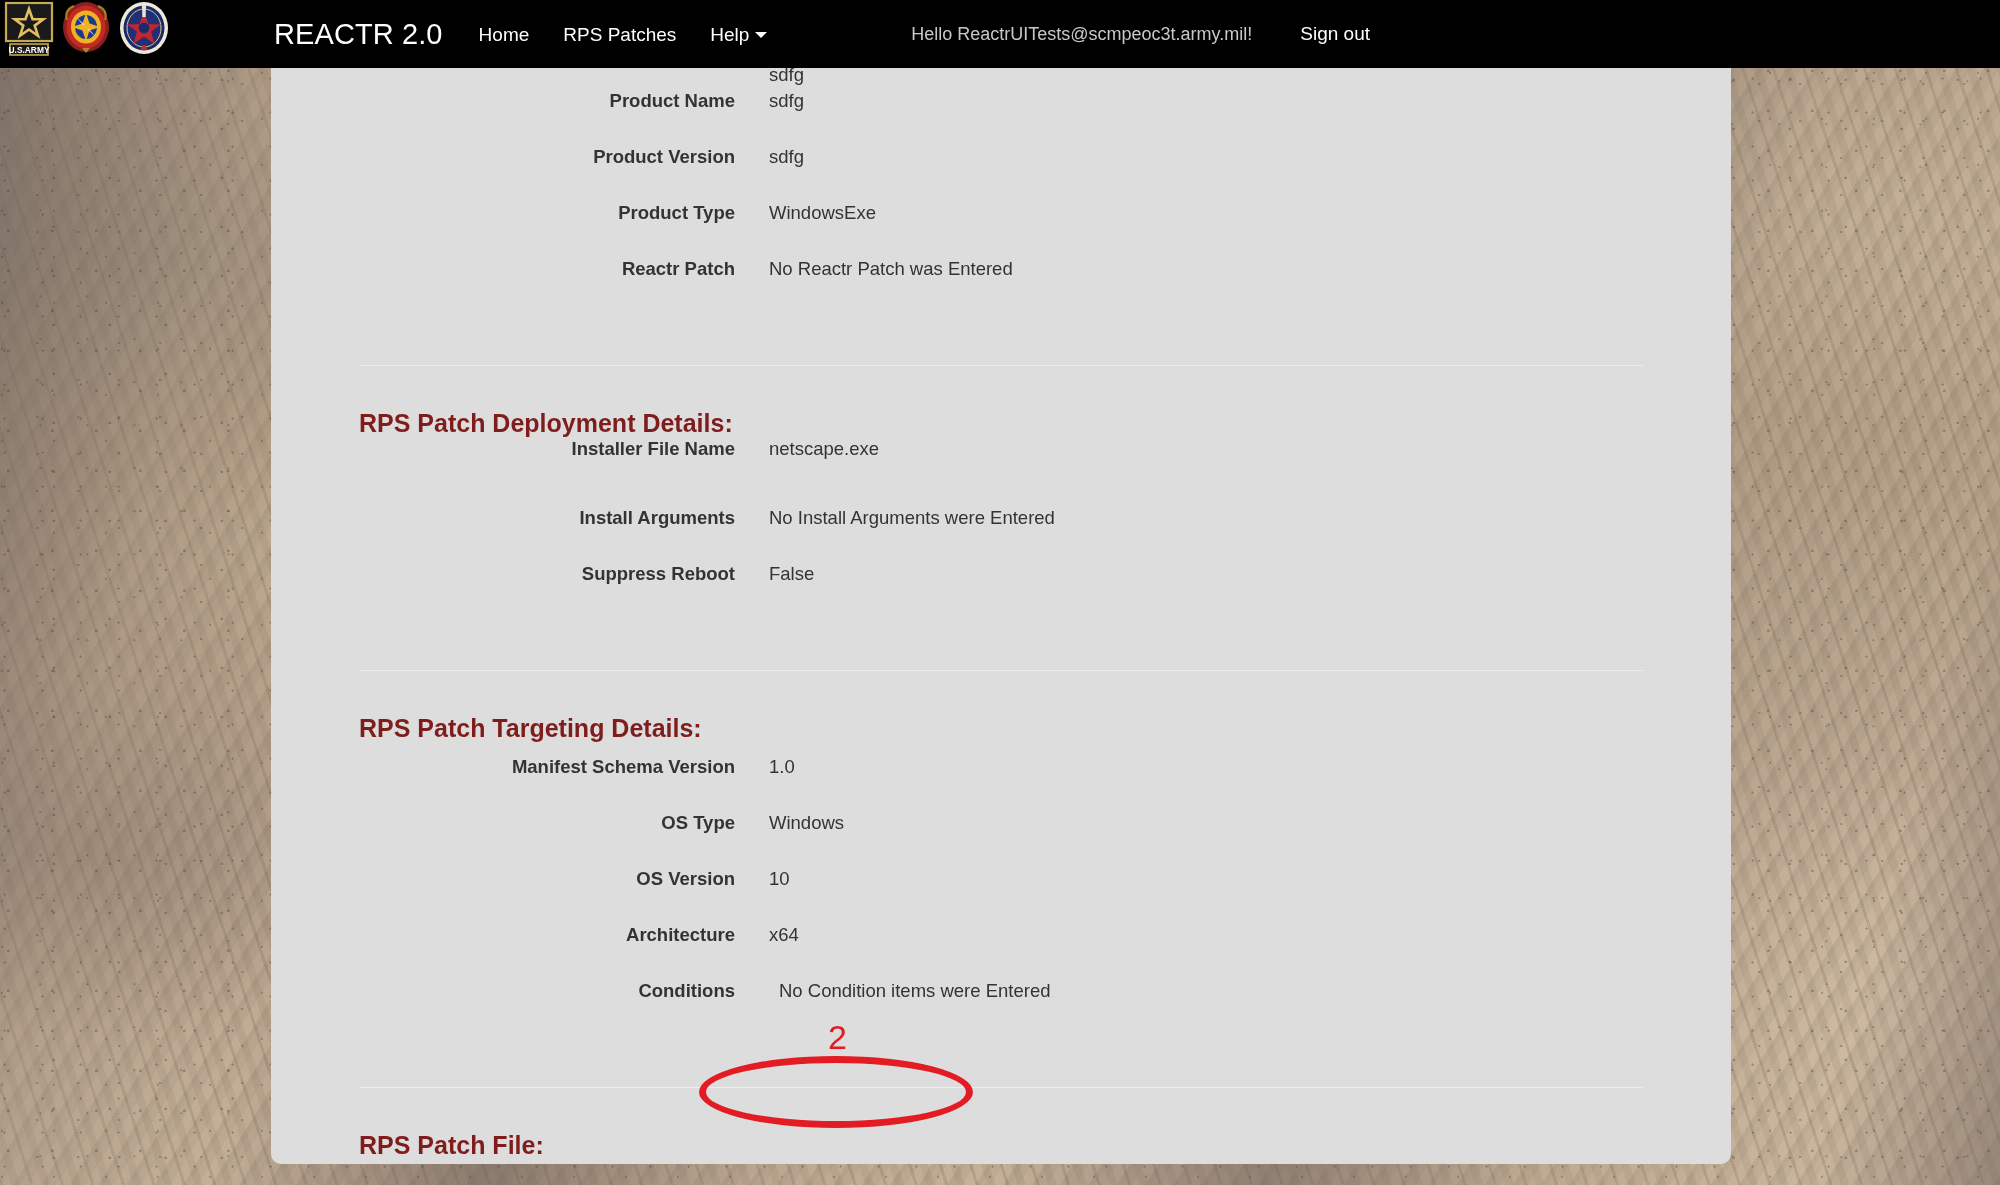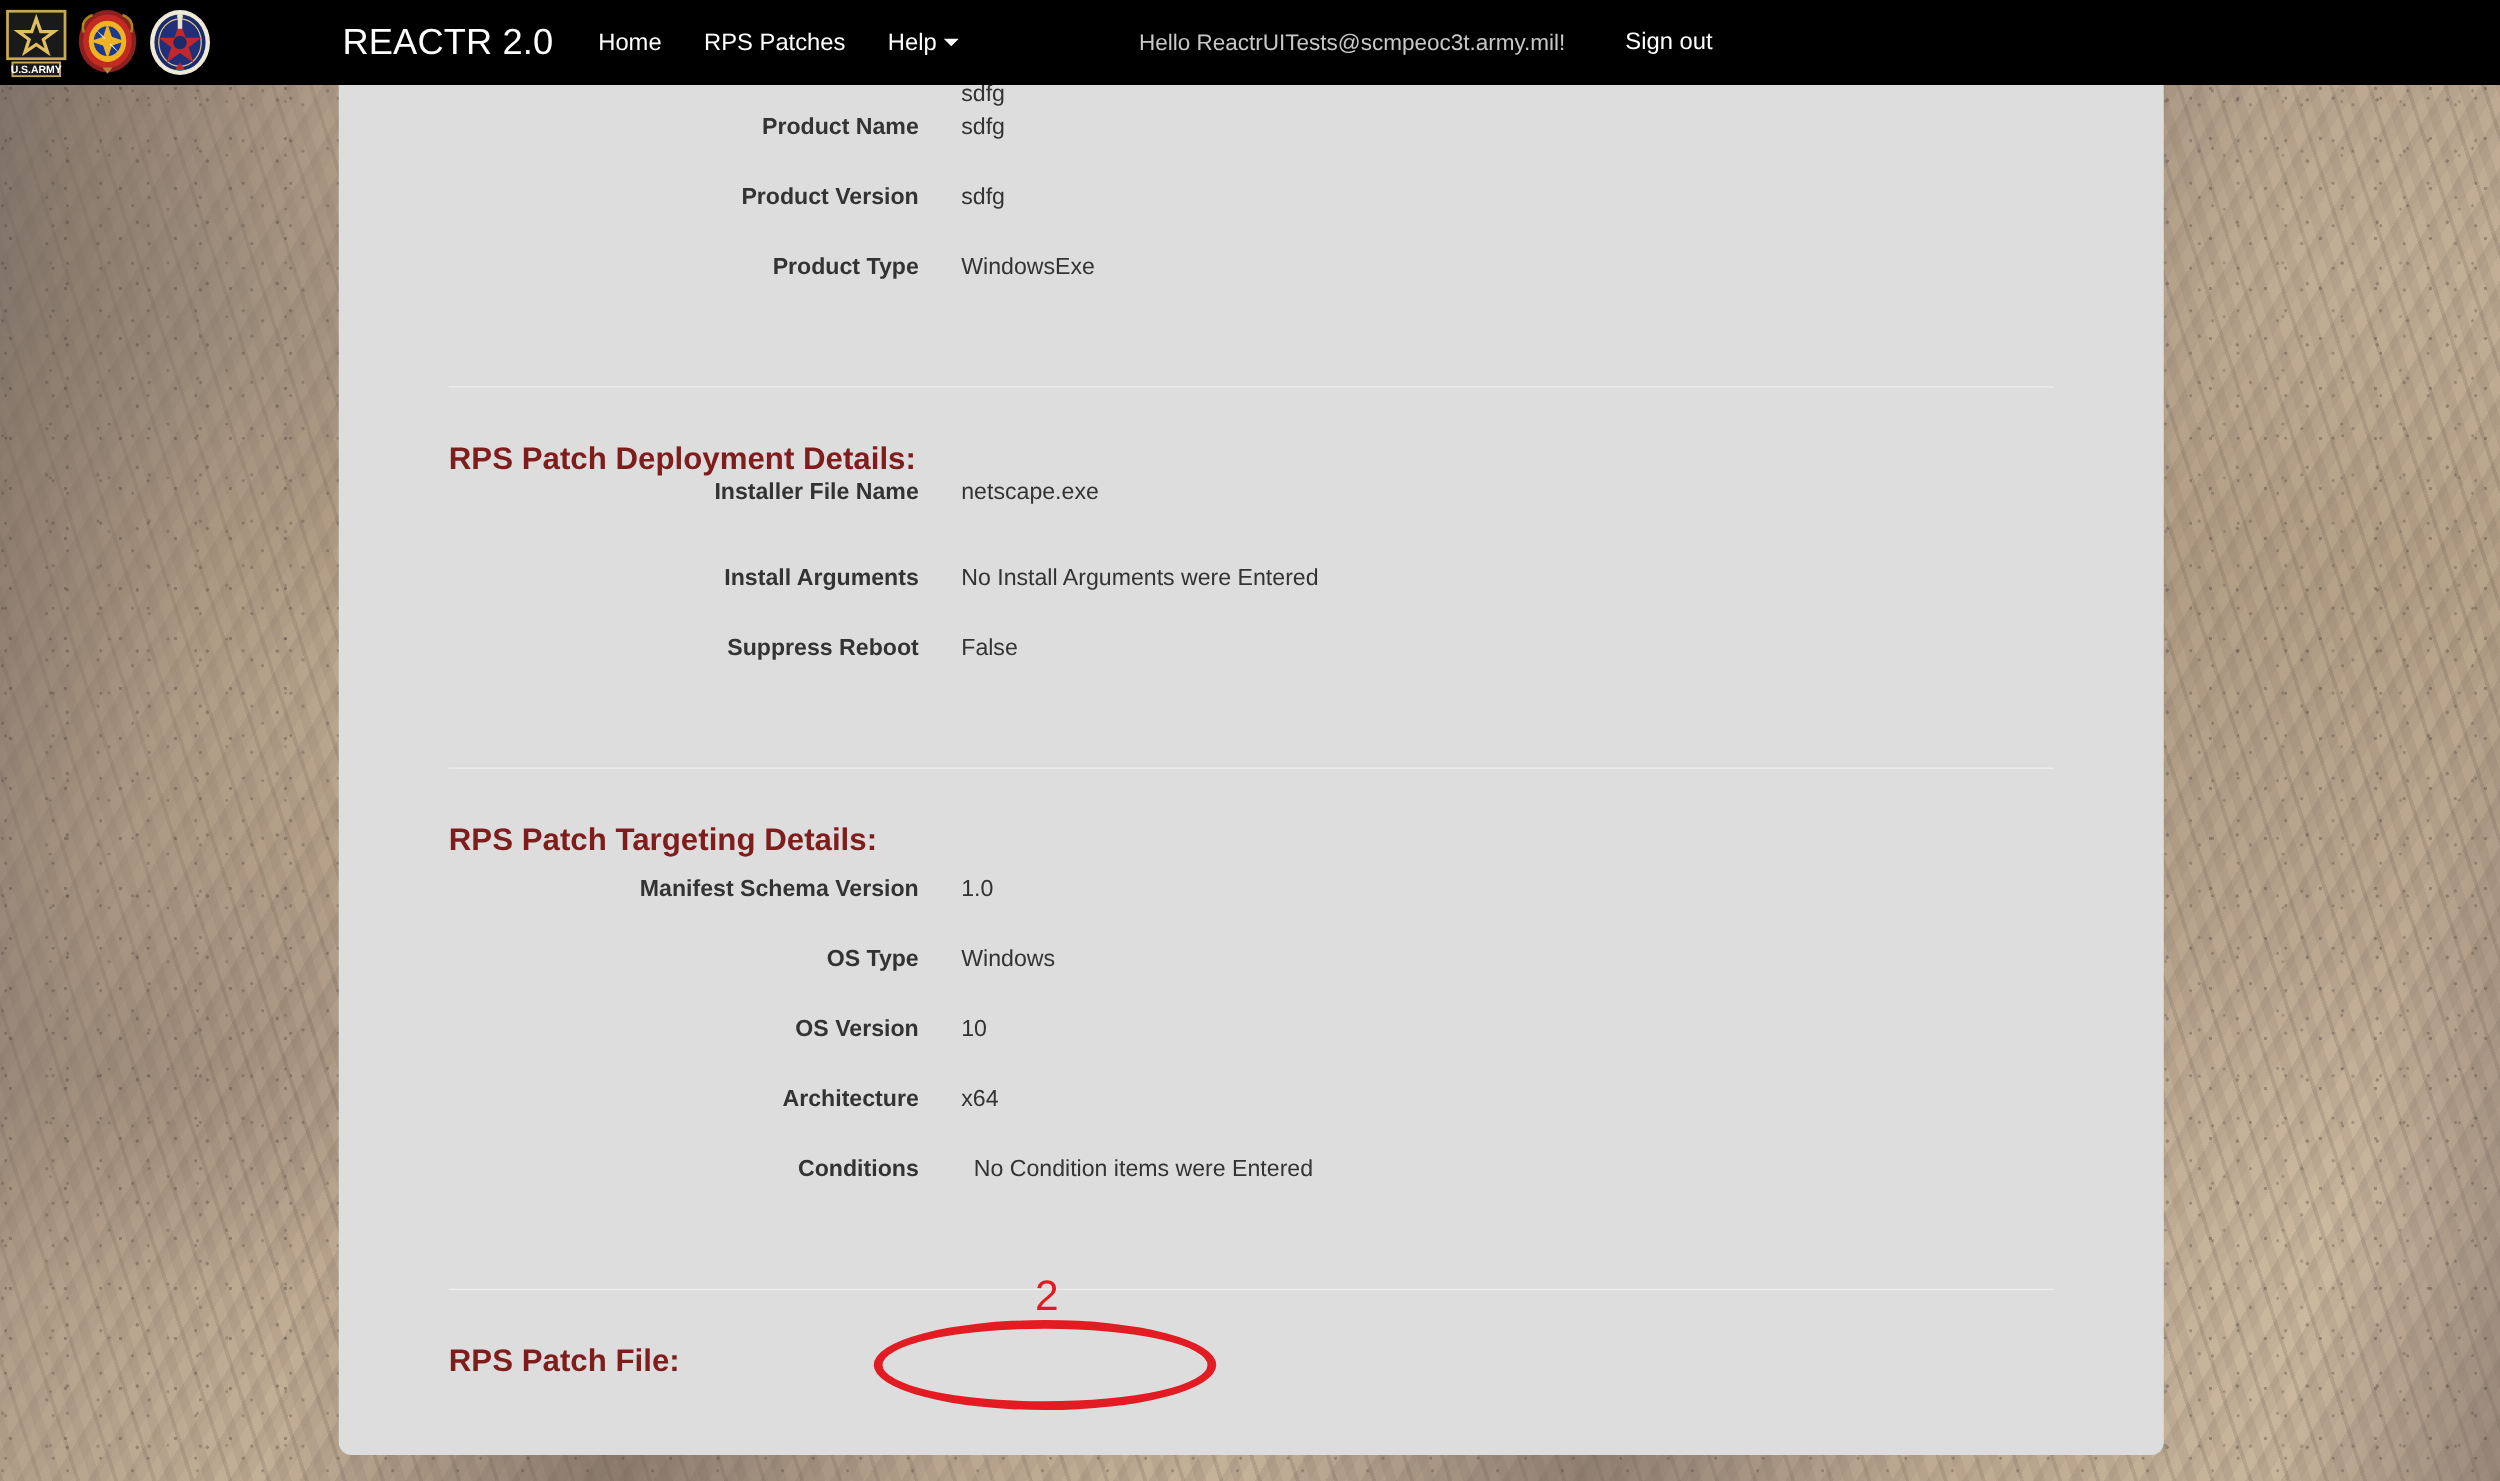--- a/index.html
+++ b/index.html
@@ -86,21 +86,21 @@
     top: 0; left: 0;
     width: 2000px;
     height: 68px;
     background: #000000;
     display: flex;
     align-items: center;
     z-index: 30;
   }
   .logo-group {
     display: flex;
-    align-items: center;
+    align-items: flex-start;
     gap: 6px;
     padding-left: 4px;
     height: 68px;
     text-decoration: underline;
   }
   .logo { flex: 0 0 auto; display: block; }
 
   .brand {
     margin-left: 104px;
     color: #ffffff;
@@ -317,20 +317,24 @@
       <div class="row">
         <div class="label">Product Version</div>
         <div class="value">sdfg</div>
       </div>
 
       <div class="row">
         <div class="label">Product Type</div>
         <div class="value">WindowsExe</div>
       </div>
 
+      <div class="row">
+        <div class="label">Reactr Patch</div>
+        <div class="value">No Reactr Patch was Entered</div>
+      </div>
 
       <hr class="divider" style="margin-top:51px;">
 
       <div class="section-title" style="margin-top:43px;">RPS Patch Deployment Details:</div>
 
       <div class="row">
         <div class="label">Installer File Name</div>
         <div class="value">netscape.exe</div>
       </div>
 

